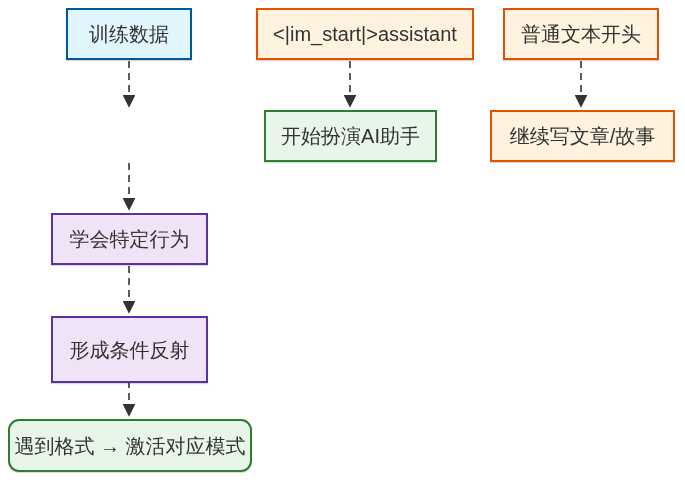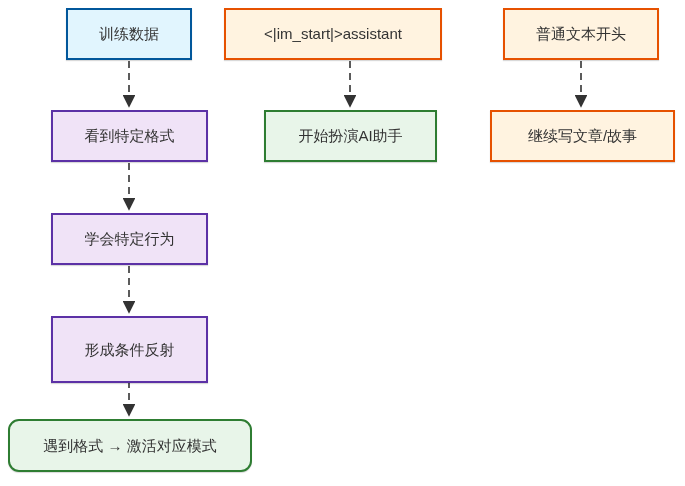--- a/index.html
+++ b/index.html
@@ -33,21 +33,21 @@
     fill: var(--edge, #333333);
   }
   .node {
     position: absolute;
     box-sizing: border-box;
     border: 2px solid #000;
     display: flex;
     align-items: center;
     justify-content: center;
     text-align: center;
-    font-size: 15px;
+    font-size: 20px;
     color: var(--text, #333333);
     box-shadow: 0 1px 1px rgba(0,0,0,0.15);
   }
   .node-label {
     white-space: nowrap;
     line-height: 1.2;
   }
   .style-blue   { background: var(--blue-fill,   #e1f5fe); border-color: var(--blue-stroke,   #01579b); }
   .style-purple { background: var(--purple-fill, #f0e3f7); border-color: var(--purple-stroke, #5c31a6); }
   .style-green  { background: var(--green-fill,  #e8f5e9); border-color: var(--green-stroke,  #2e7d32); }
@@ -69,37 +69,34 @@
     <line class="edge" x1="129" y1="266" x2="129" y2="313" marker-end="url(#arrowhead)"></line>
     <line class="edge" x1="129" y1="369" x2="129" y2="416" marker-end="url(#arrowhead)"></line>
     <line class="edge" x1="350" y1="61" x2="350" y2="107" marker-end="url(#arrowhead)"></line>
     <line class="edge" x1="581" y1="61" x2="581" y2="107" marker-end="url(#arrowhead)"></line>
   </svg>
 
   <div class="node style-blue" style="left:66px; top:8px; width:126px; height:52px;">
     <span class="node-label">训练数据</span>
   </div>
 
-  <div class="node style-purple" style="left:51px; top:110px; width:157px; height:52px;">
-    <span class="node-label">看到特定格式</span>
-  </div>
 
   <div class="node style-purple" style="left:51px; top:213px; width:157px; height:52px;">
     <span class="node-label">学会特定行为</span>
   </div>
 
   <div class="node style-purple" style="left:51px; top:316px; width:157px; height:67px;">
     <span class="node-label">形成条件反射</span>
   </div>
 
   <div class="node style-green" style="left:8px; top:419px; width:244px; height:53px;border-radius:11px;">
     <span class="node-label">遇到格式 → 激活对应模式</span>
   </div>
 
-  <div class="node style-orange" style="left:224px; top:8px; width:218px; height:52px;">
+  <div class="node style-orange" style="left:256px; top:8px; width:218px; height:52px;">
     <span class="node-label">&lt;|im_start|&gt;assistant</span>
   </div>
 
   <div class="node style-green" style="left:264px; top:110px; width:173px; height:52px;">
     <span class="node-label">开始扮演AI助手</span>
   </div>
 
   <div class="node style-orange" style="left:503px; top:8px; width:156px; height:52px;">
     <span class="node-label">普通文本开头</span>
   </div>

